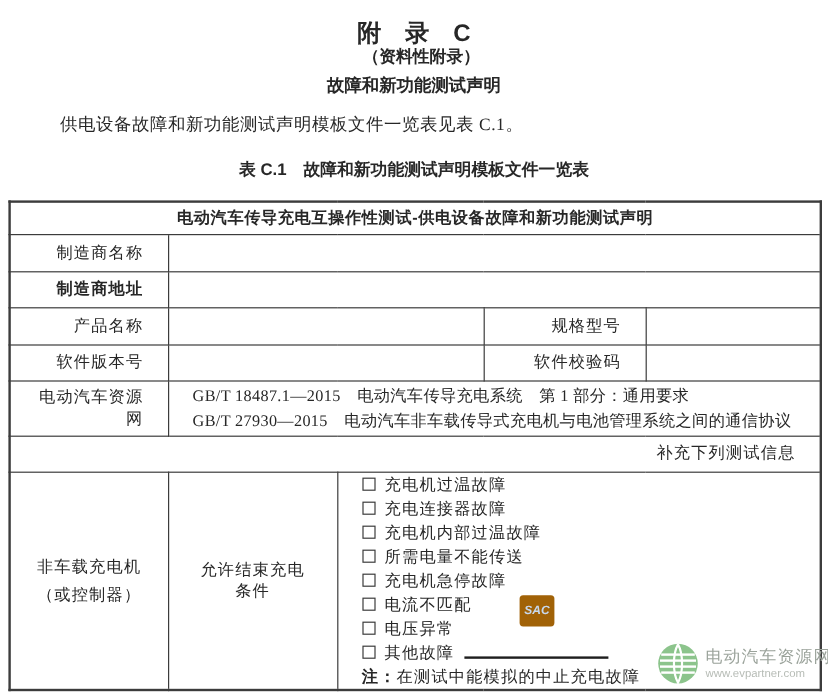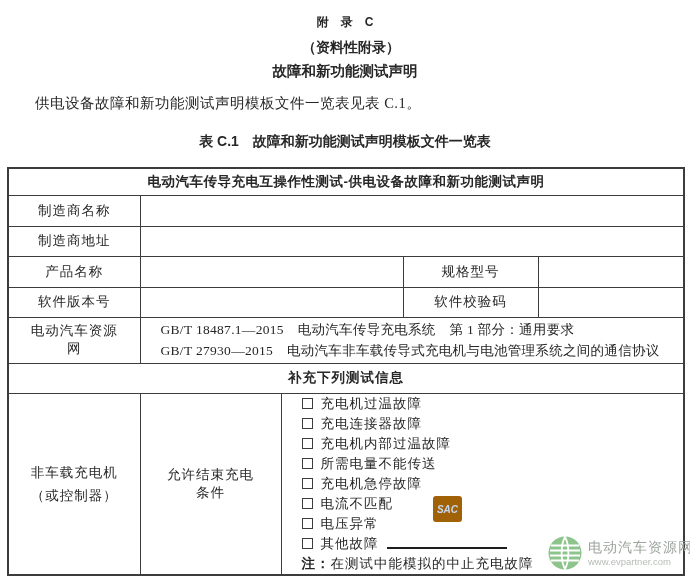--- a/index.html
+++ b/index.html
@@ -8,36 +8,36 @@
     position: relative;
     width: 690px;
     height: 578px;
     background: #ffffff;
     font-family: "Liberation Serif", serif;
     color: #272727;
     overflow: hidden;
   }
   .h1 {
     position: absolute; top: 14px; left: 0; width: 100%;
-    text-align: center; font-weight: bold; font-size: 12px;
+    text-align: center; font-weight: bold; font-size: 20px;
     font-family: "Liberation Sans", sans-serif;
   }
   .h2 {
     position: absolute; top: 39px; left: 0; width: 100%;
     text-align: center; font-weight: bold; font-size: 14px;
     font-family: "Liberation Sans", sans-serif;
     padding-left: 12px;
   }
   .h3 {
     position: absolute; top: 62px; left: 0; width: 100%;
     text-align: center; font-weight: bold; font-size: 14.5px;
     font-family: "Liberation Sans", sans-serif;
   }
   .intro {
-    position: absolute; top: 94px; left: 35px;
+    position: absolute; top: 94px; left: 50px;
     font-size: 14.5px; letter-spacing: 0.5px;
   }
   .caption {
     position: absolute; top: 133px; left: 0; width: 100%;
     text-align: center; font-weight: bold; font-size: 14px;
     font-family: "Liberation Sans", sans-serif;
   }
   table.decl {
     position: absolute; left: 7px; top: 167px;
     width: 676px; border-collapse: collapse; table-layout: fixed;
@@ -46,31 +46,31 @@
   }
   table.decl td {
     border: 1px solid #3c3c3c;
     padding: 0 20px;
     vertical-align: middle;
   }
   td.thead {
     text-align: center; font-weight: bold; height: 27px;
     font-family: "Liberation Sans", sans-serif; letter-spacing: 0.5px;
   }
-  td.lbl { text-align: center; letter-spacing: 1px; }
+  td.lbl { text-align: right; letter-spacing: 1px; }
   tr.r2 td { height: 31px; }
-  tr.r3 td { height: 30px; }
+  tr.r3 td { height: 30px; font-weight: bold; }
   tr.r4 td { height: 31px; }
   tr.r5 td { height: 30px; }
   tr.r6 td { height: 46px; }
   tr.r7 td { height: 30px; }
   tr.r8 td { height: 180px; }
   td.std-cell { padding-left: 9px; }
   .std-line { line-height: 21px; white-space: nowrap; letter-spacing: 0.3px; }
-  td.suppl { text-align: center; padding-left: 7px; letter-spacing: 1px; font-weight: bold; }
+  td.suppl { text-align: right; padding-left: 7px; letter-spacing: 1px; }
   td.charger-cell { text-align: center; line-height: 23px; letter-spacing: 1px; }
   td.cond-cell { text-align: center; letter-spacing: 1px; }
   td.cb-cell { vertical-align: top; padding-top: 3px; padding-left: 9px; }
   .cb-line { height: 20px; line-height: 20px; white-space: nowrap; letter-spacing: 1px; }
   .cb {
     display: inline-block; width: 11px; height: 11px;
     border: 1px solid #3c3c3c; margin-right: 8px; vertical-align: -1px;
     background: #fff;
   }
   .fill-line {

